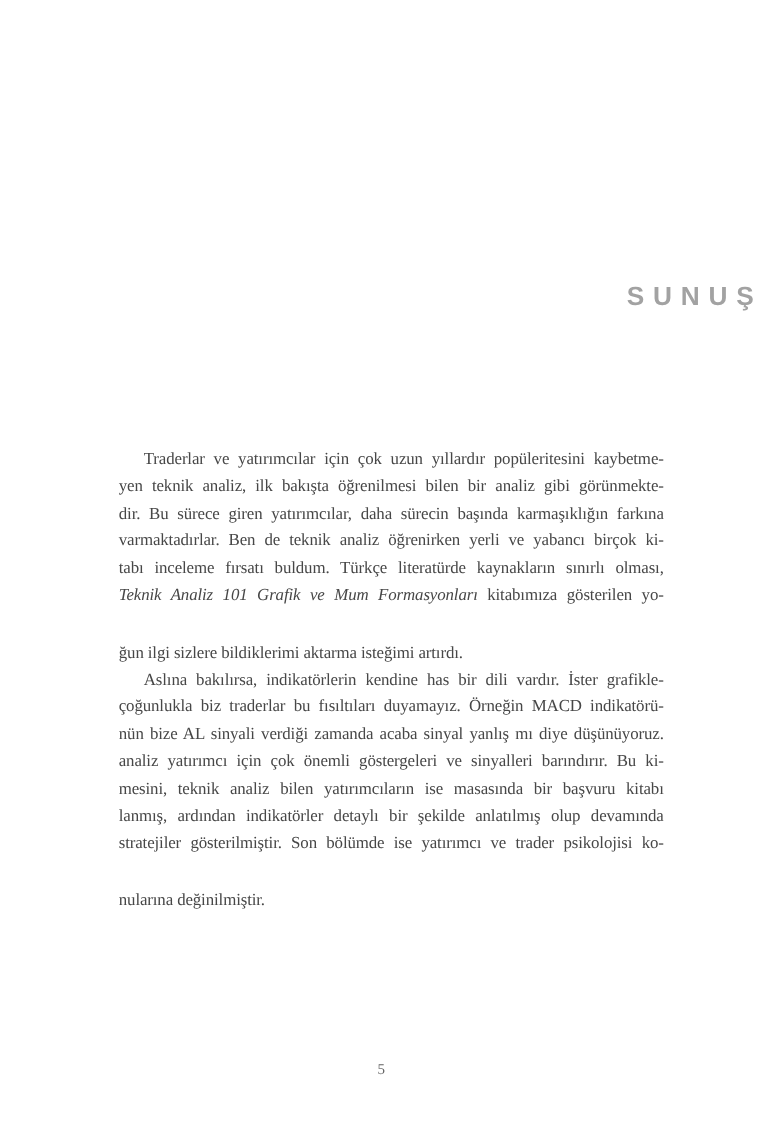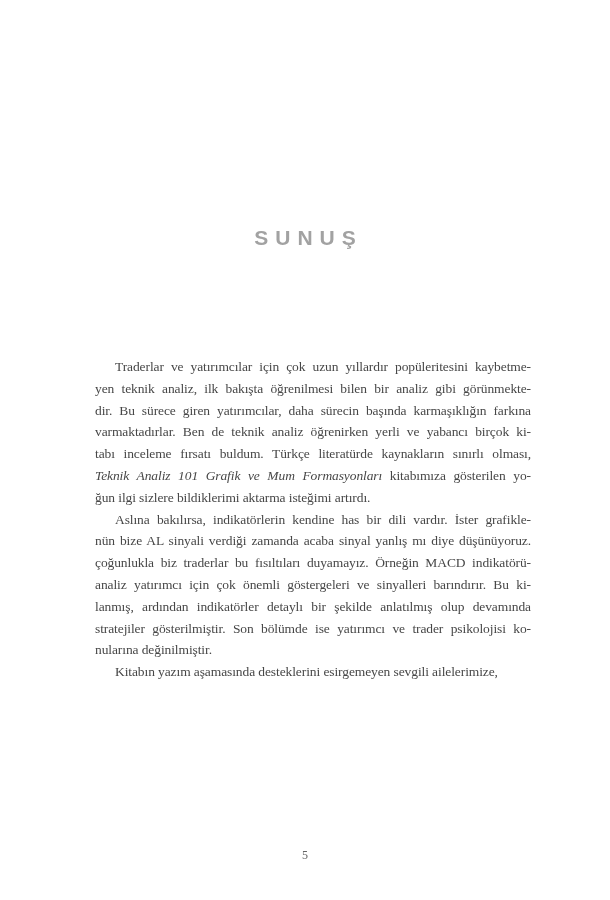--- a/index.html
+++ b/index.html
@@ -13,21 +13,21 @@
     height: 900px;
     background: #ffffff;
     overflow: hidden;
     font-family: "Liberation Serif", serif;
   }
   .chapter-title {
     position: absolute;
     top: 226px;
     left: 0;
     width: 100%;
-    text-align: center;
+    text-align: right;
     font-family: "Liberation Sans", sans-serif;
     font-weight: bold;
     font-size: 21px;
     letter-spacing: 7px;
     text-indent: 7px;
     color: #a2a2a2;
   }
   .body-text {
     position: absolute;
     left: 95px;
@@ -37,21 +37,21 @@
     line-height: 21.8px;
     color: #474747;
     letter-spacing: -0.1px;
   }
   .para { margin: 0; padding: 0; }
   .ln {
     text-align: justify;
     text-align-last: justify;
     font-family: Liberation Serif, serif;
   }
-  .ln.last { text-align-last: left; }
+  .ln.last { text-align-last: left; margin-top: 24px; }
   .ln.first { text-indent: 20px; }
   .italic { font-style: italic; }
   .page-number {
     position: absolute;
     top: 848px;
     left: 0;
     width: 100%;
     text-align: center;
     font-size: 12px;
     color: #646464;
@@ -71,32 +71,30 @@
       <div class="ln">yen teknik analiz, ilk bakışta öğrenilmesi bilen bir analiz gibi görünmekte-</div>
       <div class="ln">dir. Bu sürece giren yatırımcılar, daha sürecin başında karmaşıklığın farkına</div>
       <div class="ln">varmaktadırlar. Ben de teknik analiz öğrenirken yerli ve yabancı birçok ki-</div>
       <div class="ln">tabı inceleme fırsatı buldum. Türkçe literatürde kaynakların sınırlı olması,</div>
       <div class="ln"><span class="italic">Teknik Analiz 101 Grafik ve Mum Formasyonları</span> <span>kitabımıza gösterilen yo-</span></div>
       <div class="ln last">ğun ilgi sizlere bildiklerimi aktarma isteğimi artırdı.</div>
     </div>
 
     <div class="para">
       <div class="ln first">Aslına bakılırsa, indikatörlerin kendine has bir dili vardır. İster grafikle-</div>
+      <div class="ln">çoğunlukla biz traderlar bu fısıltıları duyamayız. Örneğin MACD indikatörü-</div>
       <div class="ln">nün bize AL sinyali verdiği zamanda acaba sinyal yanlış mı diye düşünüyoruz.</div>
-      <div class="ln">çoğunlukla biz traderlar bu fısıltıları duyamayız. Örneğin MACD indikatörü-</div>
     </div>
 
     <div class="para">
       <div class="ln">analiz yatırımcı için çok önemli göstergeleri ve sinyalleri barındırır. Bu ki-</div>
+      <div class="ln">mesini, teknik analiz bilen yatırımcıların ise masasında bir başvuru kitabı</div>
       <div class="ln">lanmış, ardından indikatörler detaylı bir şekilde anlatılmış olup devamında</div>
       <div class="ln">stratejiler gösterilmiştir. Son bölümde ise yatırımcı ve trader psikolojisi ko-</div>
       <div class="ln last">nularına değinilmiştir.</div>
     </div>
 
-    <div class="para">
-      <div class="ln first last">Kitabın yazım aşamasında desteklerini esirgemeyen sevgili ailelerimize,</div>
-    </div>
 
   </div>
 
   <div class="page-number">5</div>
 
 </div>
 
 </body></html>

